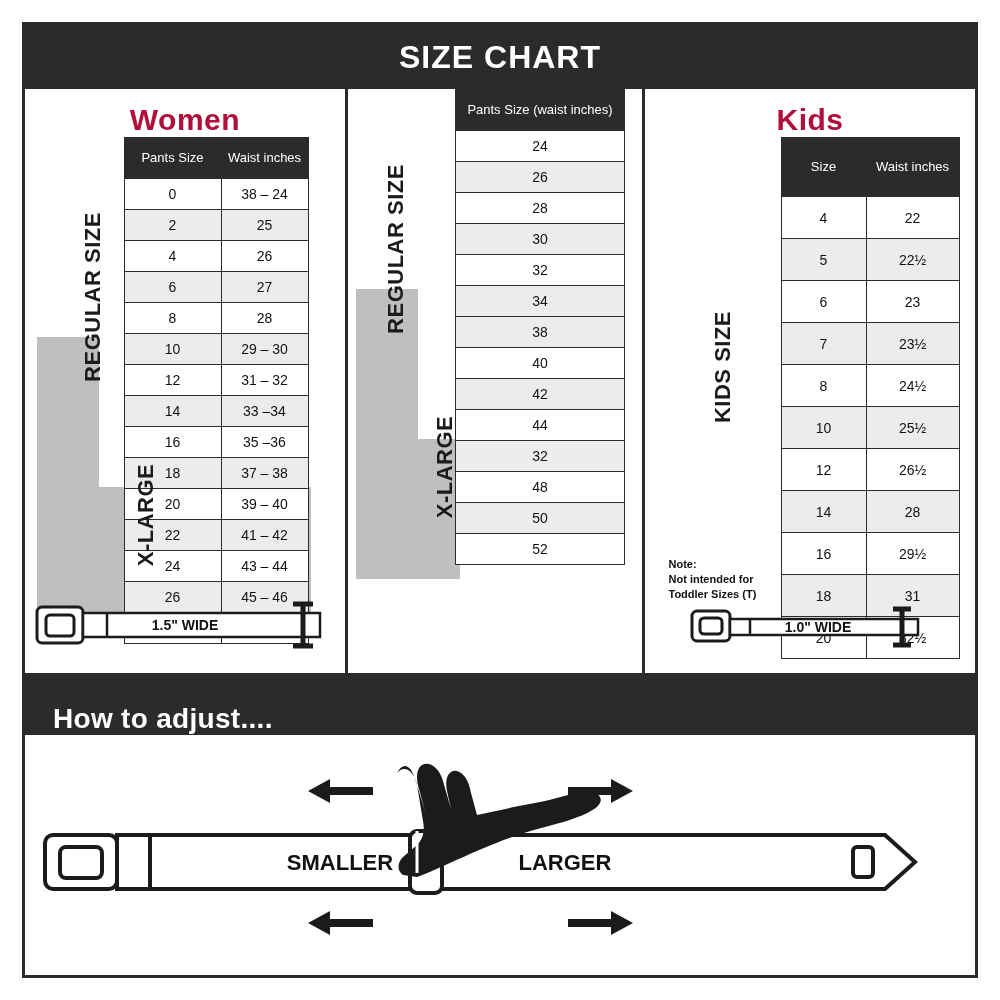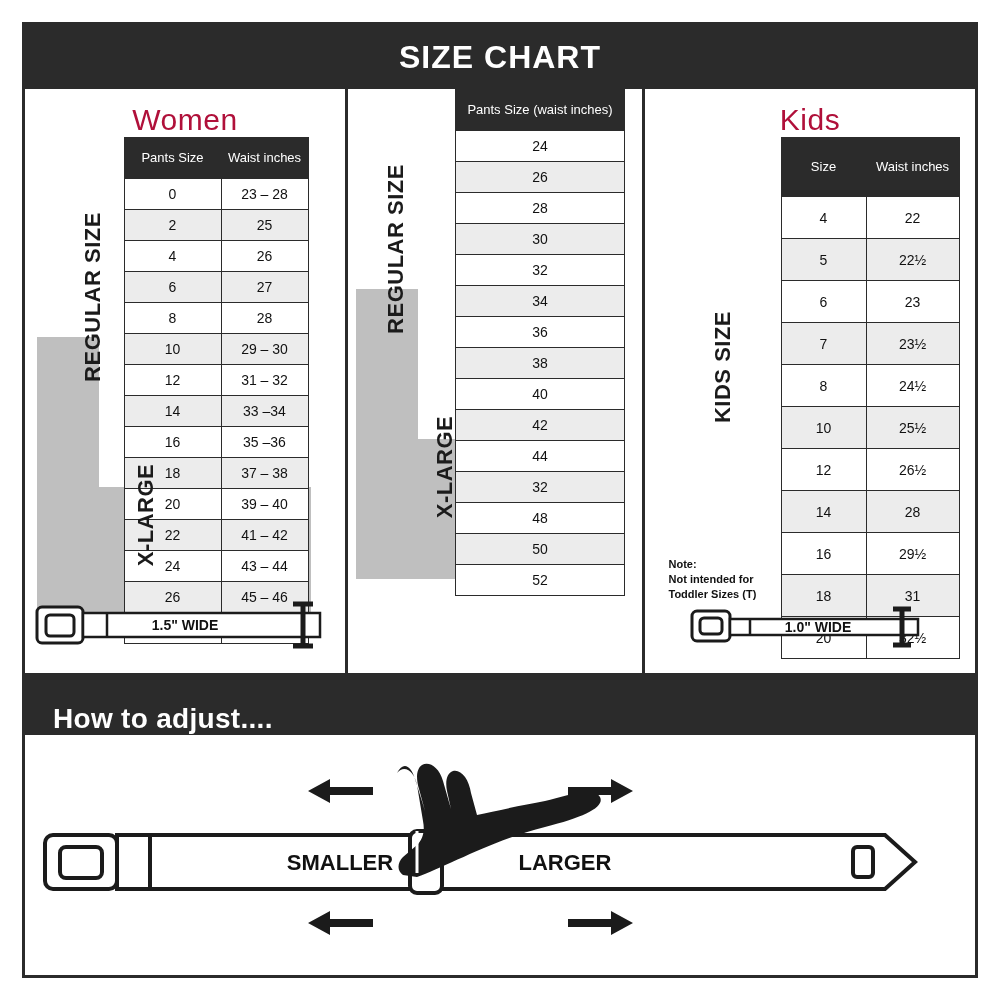--- a/index.html
+++ b/index.html
@@ -59,21 +59,21 @@
     position: relative;
     box-sizing: border-box;
   }
   .col-women { width: 320px; }
   .col-men   { width: 300px; border-left: 3px solid #2b2b2b; border-right: 3px solid #2b2b2b; }
   .col-kids  { flex: 1; }
   .col-head {
     text-align: center;
     color: #b0103a;
     font-size: 30px;
-    font-weight: normal;
+    font-weight: bold;
     margin-top: 14px;
     letter-spacing: 0.5px;
   }
   
   .tblwrap {
     position: relative;
     margin-top: 14px;
     display: flex;
     justify-content: center;
   }
@@ -208,21 +208,21 @@
             <table class="grid">
               <thead>
                 <tr>
                   <th class="hdr-cell w-c1">Pants Size</th>
                   <th class="hdr-cell w-c2"><span>Waist inches</span></th>
                 </tr>
               </thead>
               <tbody>
                 <tr class="row-white">
                     <td class="w-c1">0</td>
-                    <td class="w-c2">23 – 28</td>
+                    <td class="w-c2">38 – 24</td>
                   </tr>
                 <tr class="row-alt">
                     <td class="w-c1">2</td>
                     <td class="w-c2">25</td>
                   </tr>
                 <tr class="row-white">
                     <td class="w-c1">4</td>
                     <td class="w-c2">26</td>
                   </tr>
                 <tr class="row-alt">
@@ -320,23 +320,20 @@
                     <td class="m-c1">28</td>
                   </tr>
                 <tr class="row-alt">
                     <td class="m-c1">30</td>
                   </tr>
                 <tr class="row-white">
                     <td class="m-c1">32</td>
                   </tr>
                 <tr class="row-alt">
                     <td class="m-c1">34</td>
-                  </tr>
-                <tr class="row-white">
-                    <td class="m-c1">36</td>
                   </tr>
                 <tr class="row-alt">
                     <td class="m-c1">38</td>
                   </tr>
                 <tr class="row-white">
                     <td class="m-c1">40</td>
                   </tr>
                 <tr class="row-alt">
                     <td class="m-c1">42</td>
                   </tr>

